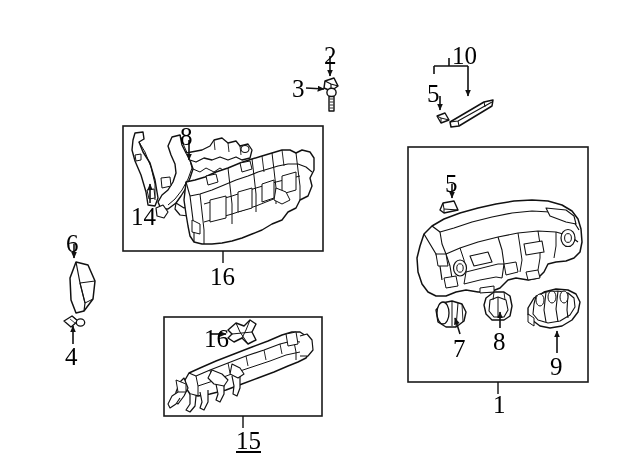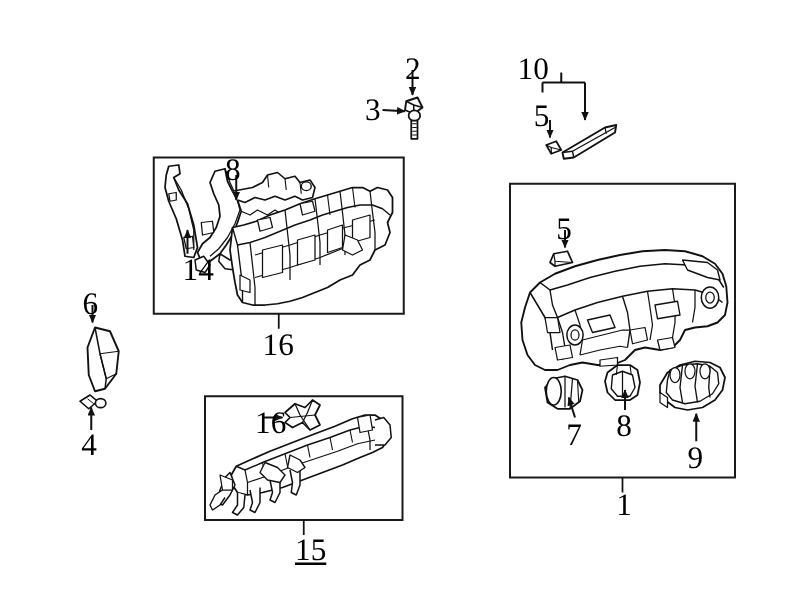--- a/index.html
+++ b/index.html
@@ -245,21 +245,21 @@
 
   <div class="callout-label" style="left:493px; top:392px;">1</div>
   <div class="callout-label" style="left:324px; top:43px;">2</div>
   <div class="callout-label" style="left:292px; top:76px;">3</div>
   <div class="callout-label" style="left:65px; top:344px;">4</div>
   <div class="callout-label" style="left:445px; top:171px;">5</div>
   <div class="callout-label" style="left:66px; top:231px;">6</div>
   <div class="callout-label" style="left:453px; top:336px;">7</div>
   <div class="callout-label" style="left:493px; top:329px;">8</div>
   <div class="callout-label" style="left:550px; top:354px;">9</div>
-  <div class="callout-label" style="left:414px; top:43px;text-align:right;">10</div>
+  <div class="callout-label" style="left:452px; top:43px;text-align:right;">10</div>
   <div class="callout-label" style="left:427px; top:81px;">5</div>
   <div class="callout-label" style="left:210px; top:264px;">16</div>
   <div class="callout-label" style="left:180px; top:124px;">8</div>
-  <div class="callout-label" style="left:146px; top:204px;">14</div>
+  <div class="callout-label" style="left:131px; top:204px;">14</div>
   <div class="callout-label" style="left:236px; top:428px;text-decoration:underline;">15</div>
   <div class="callout-label" style="left:204px; top:326px;">16</div>
 
 </div>
 
 </body></html>

